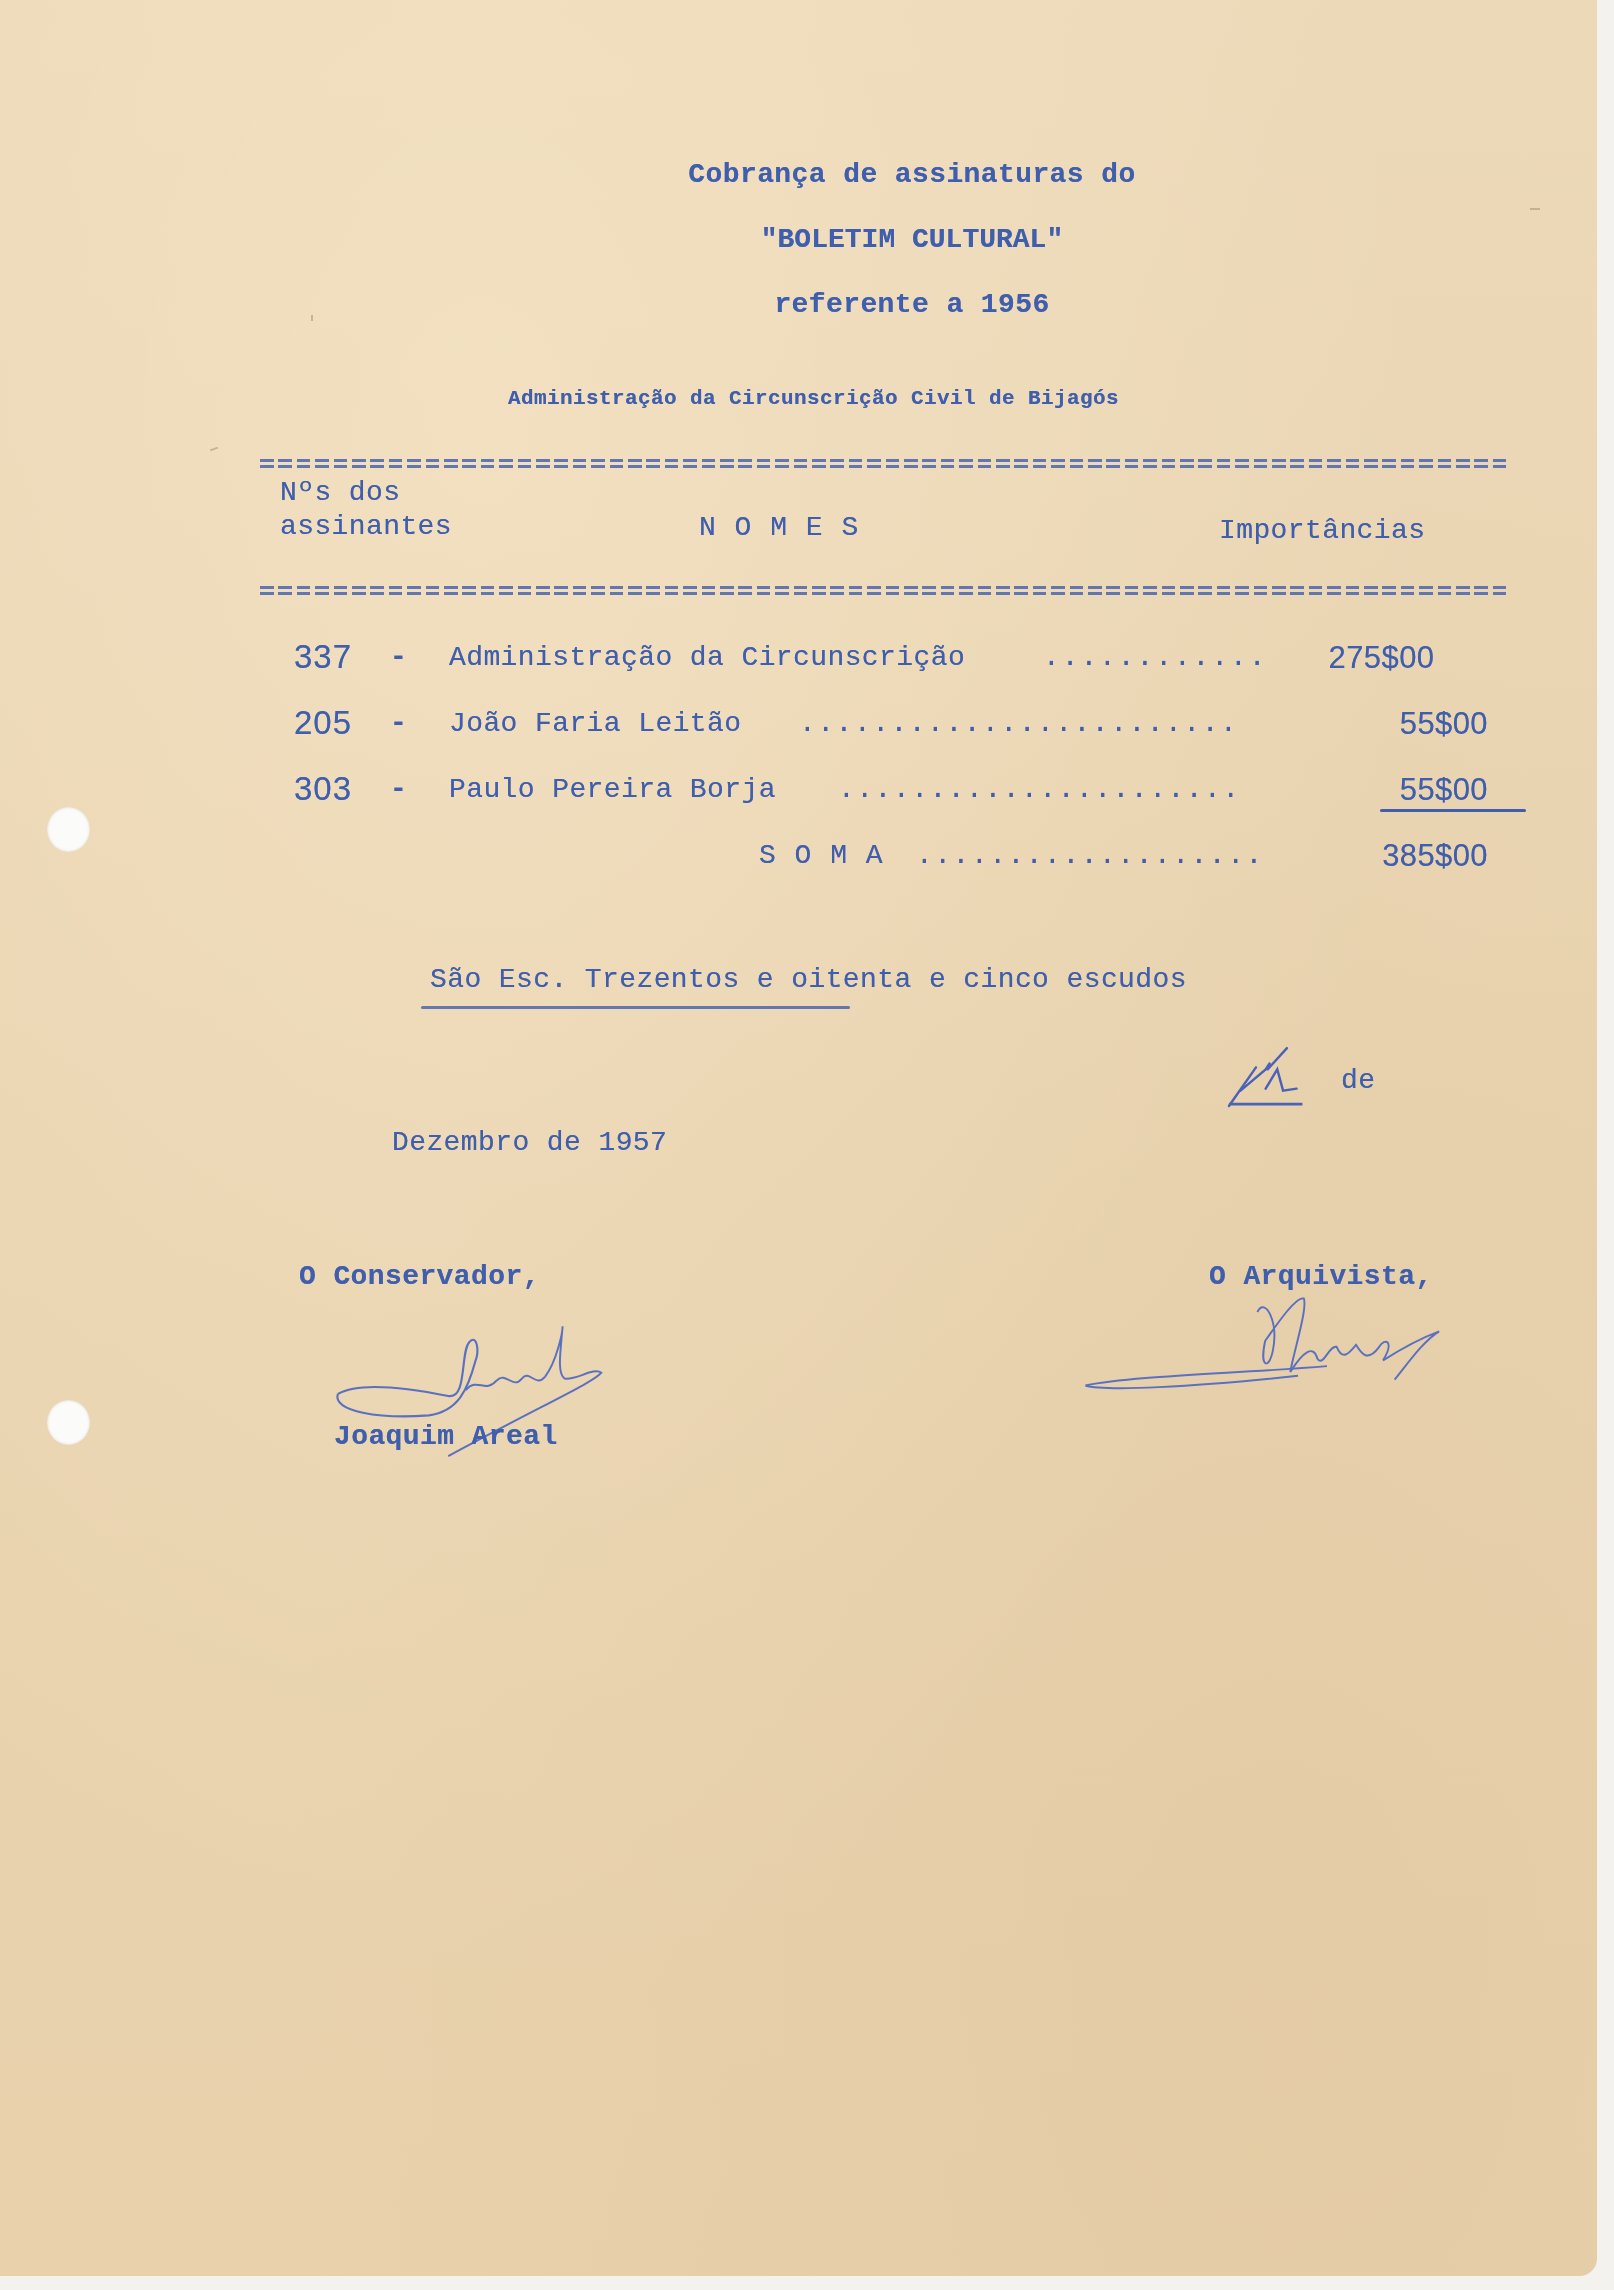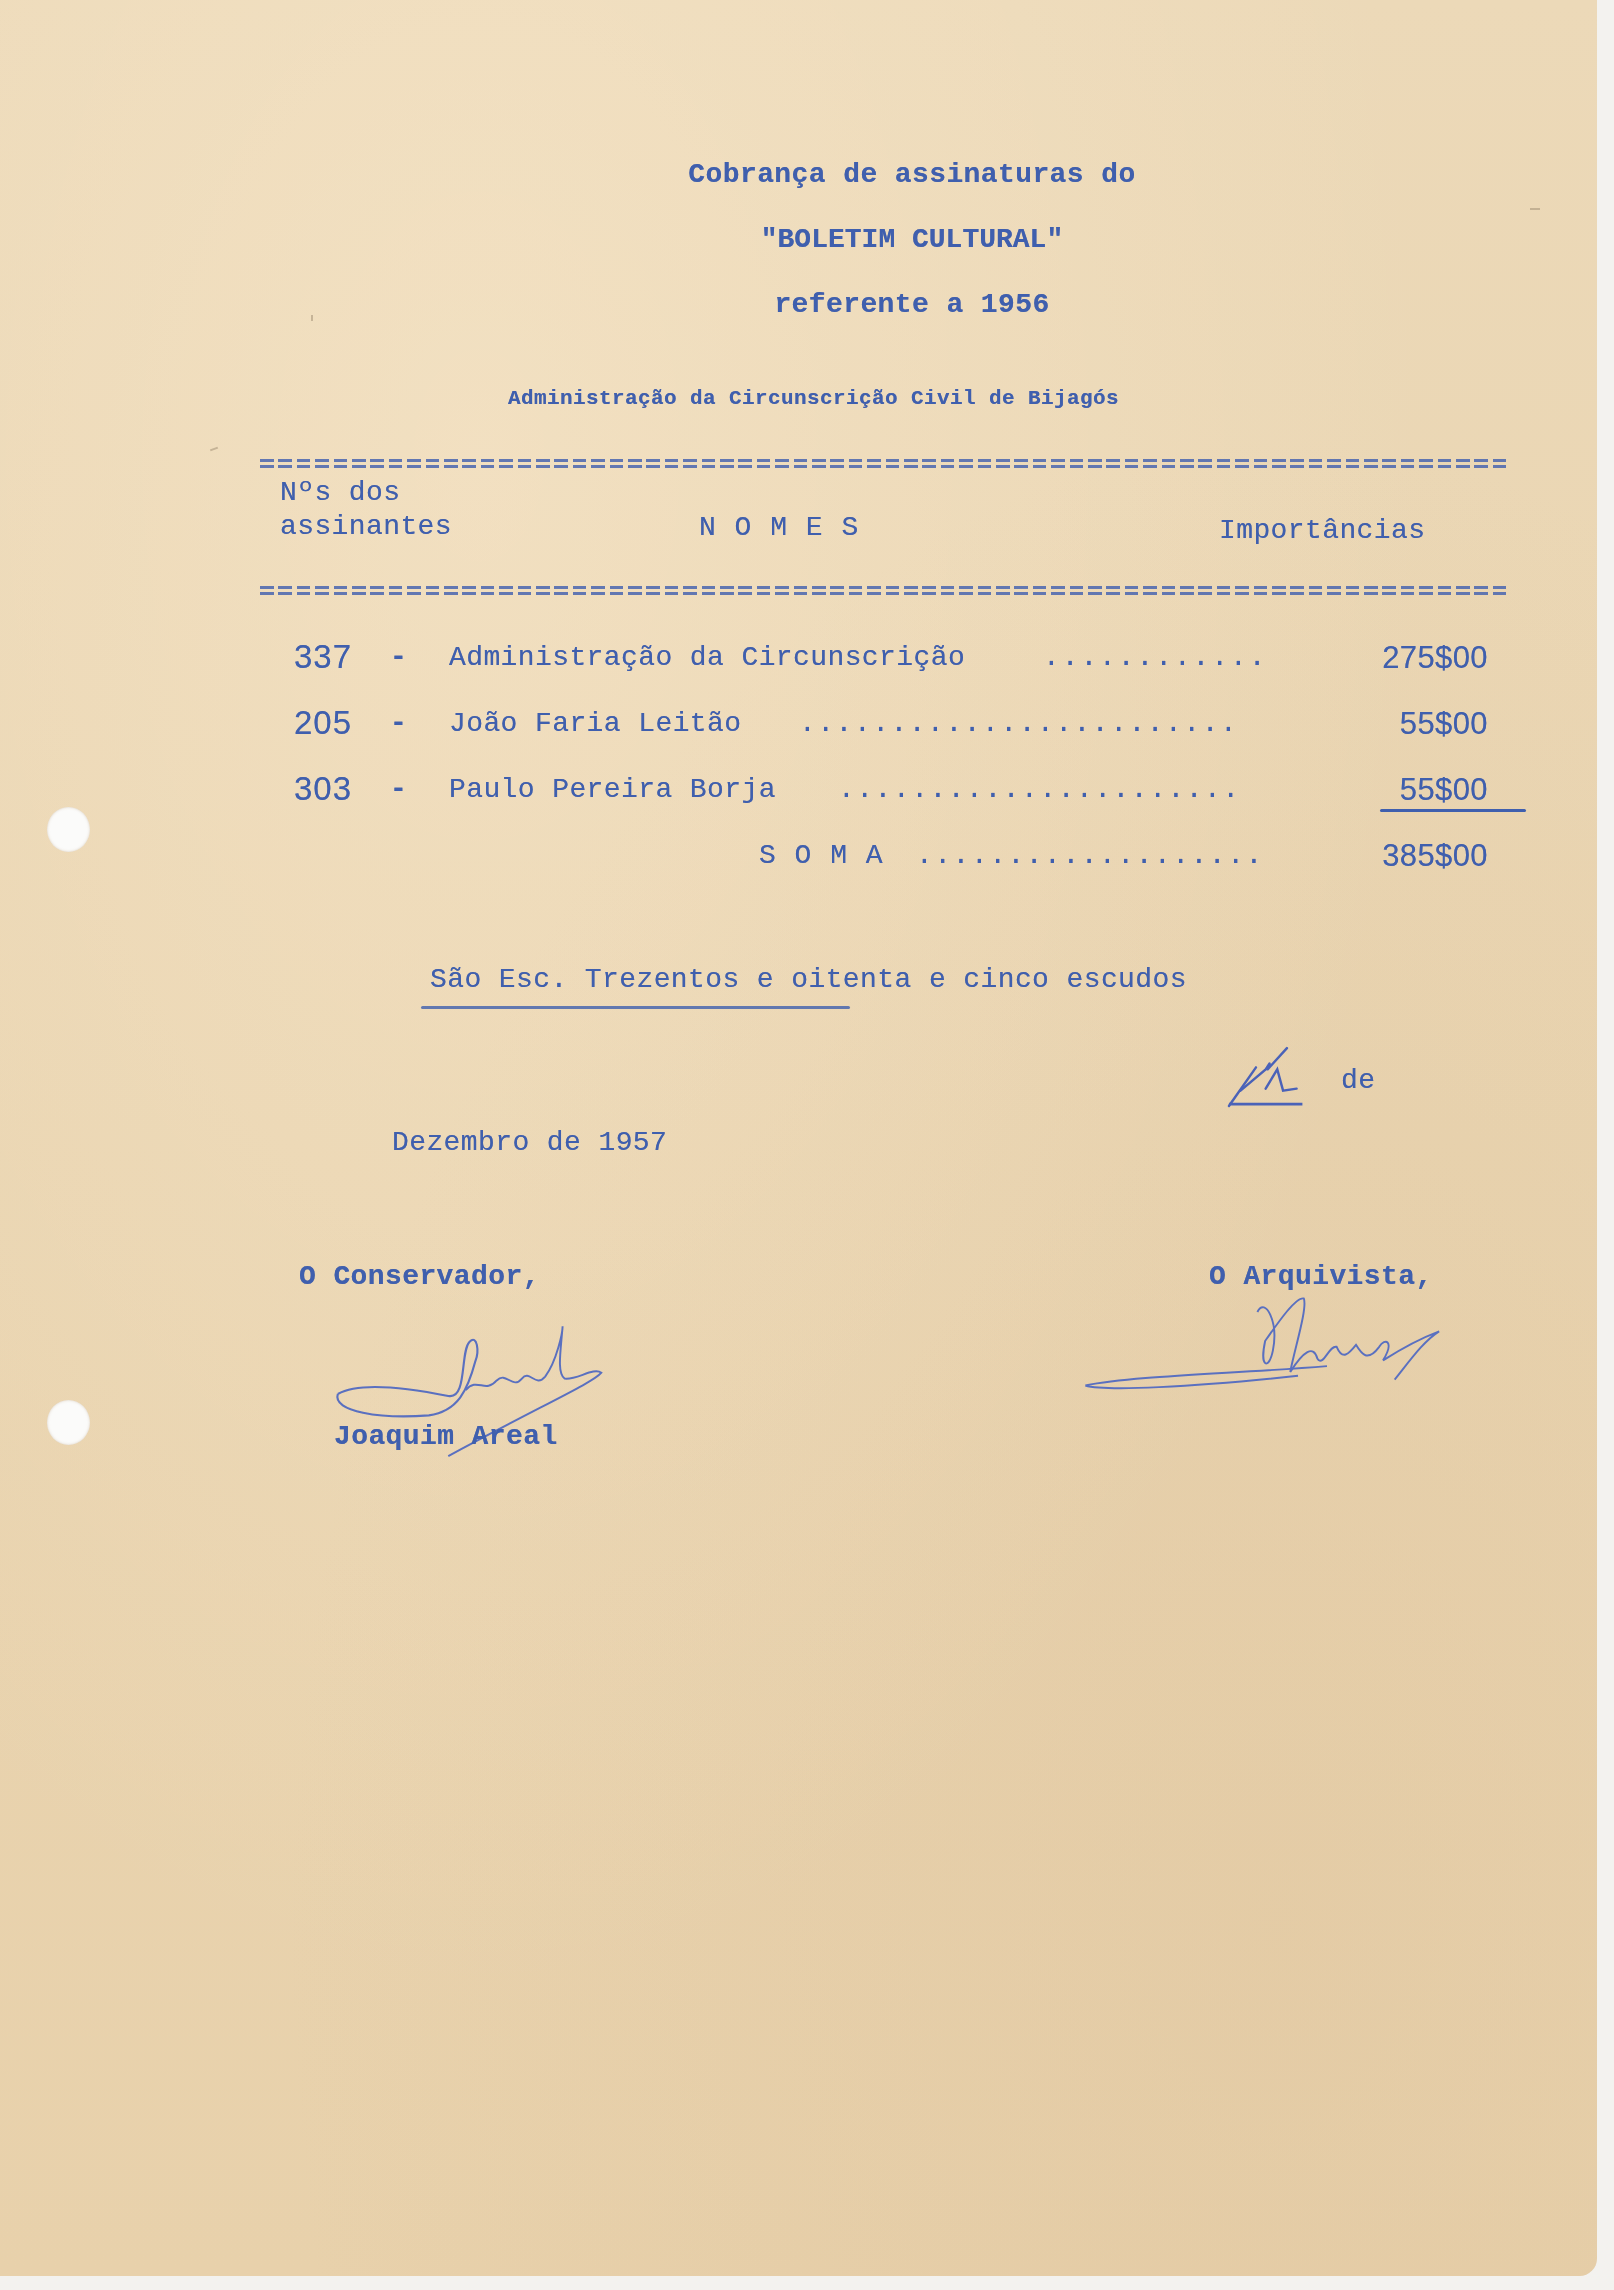--- a/index.html
+++ b/index.html
@@ -70,21 +70,21 @@
   <div class="t" style="left:280px; top:513px;">assinantes</div>
   <div class="t" style="left:699px; top:514px; letter-spacing:1px;">N O M E S</div>
   <div class="t" style="left:1219px; top:517px;">Importâncias</div>
 
   <div class="rule" style="top:585px;"></div>
 
   <div class="t num" style="left:294px; top:640px;">337</div>
   <div class="t bold" style="left:390px; top:644px;">-</div>
   <div class="t" style="left:449px; top:644px;">Administração da Circunscrição</div>
   <div class="t dots" style="left:1043px; top:644px;">............</div>
-  <div class="t amt" style="left:1275px; top:642px;">275$00</div>
+  <div class="t amt" style="left:1275px; top:642px;text-align:center;">275$00</div>
 
   <div class="t num" style="left:294px; top:706px;">205</div>
   <div class="t bold" style="left:390px; top:710px;">-</div>
   <div class="t" style="left:449px; top:710px;">João Faria Leitão</div>
   <div class="t dots" style="left:799px; top:710px; letter-spacing:1.5px;">........................</div>
   <div class="t amt" style="left:1275px; top:708px;">55$00</div>
 
   <div class="t num" style="left:294px; top:772px;">303</div>
   <div class="t bold" style="left:390px; top:776px;">-</div>
   <div class="t" style="left:449px; top:776px;">Paulo Pereira Borja</div>

